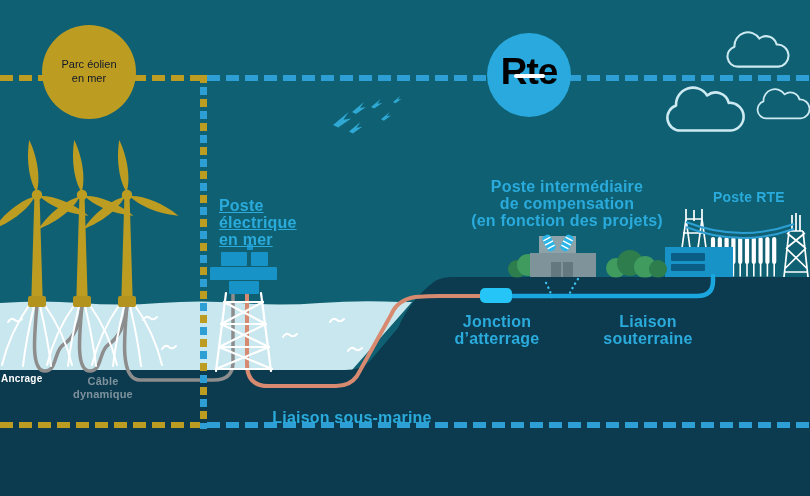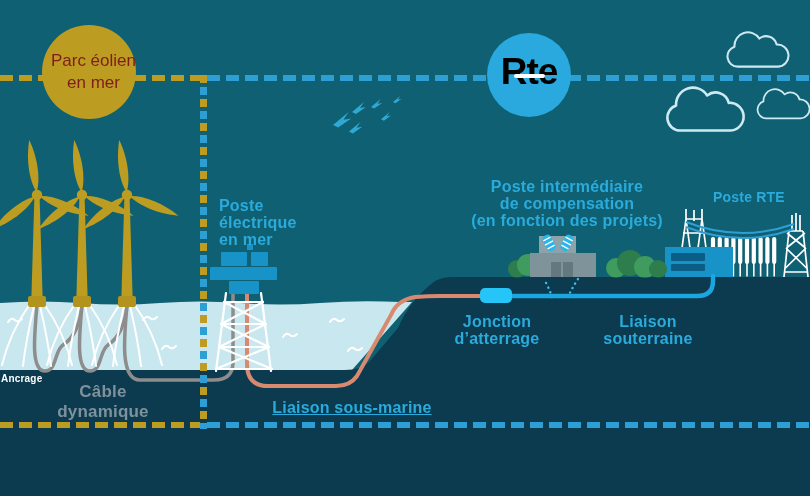--- a/index.html
+++ b/index.html
@@ -15,35 +15,35 @@
   #stage{position:relative;width:810px;height:496px;overflow:hidden;
     background:var(--background);
     font-family:"Liberation Sans","DejaVu Sans",sans-serif;}
   #scene{position:absolute;left:0;top:0;z-index:1;}
   .dash{position:absolute;z-index:2;}
   .dash-h-gold{height:6px;background:repeating-linear-gradient(90deg,var(--gold) 0 13px,transparent 13px 19px);}
   .dash-h-blue{height:6px;background:repeating-linear-gradient(90deg,var(--dash-blue) 0 13px,transparent 13px 19px);}
   .dash-v-mix{width:7px;background:repeating-linear-gradient(180deg,var(--gold) 0 8px,transparent 8px 12px,var(--dash-blue) 12px 20px,transparent 20px 24px);}
   .circle{position:absolute;border-radius:50%;z-index:3;display:flex;align-items:center;justify-content:center;text-align:center;}
   #parc-circle{left:42px;top:25px;width:94px;height:94px;background:var(--gold);
-    color:#7f1d1d;font-size:17px;line-height:1.27;white-space:pre-line;justify-content:flex-end;}
+    color:#0f172a;font-size:11px;line-height:1.27;white-space:pre-line;}
   #rte-logo{left:487px;top:33px;width:84px;height:84px;background:var(--logo-blue);}
   #rte-logo .rte-text{color:#000000;font-size:37px;font-weight:bold;letter-spacing:-1px;margin-top:-6px;}
   #rte-logo .rte-bar{position:absolute;left:27px;top:41px;width:31px;height:3.5px;background:#fff;border-radius:2px;}
   .lbl{position:absolute;z-index:4;white-space:pre-line;font-weight:bold;color:var(--accent-blue);
     font-size:16px;line-height:1.06;letter-spacing:.2px;}
   .lbl.center{text-align:center;}
-  #lbl-poste-mer{left:219px;top:198px;}
+  #lbl-poste-mer{left:219px;top:198px;text-decoration:underline;}
   #lbl-compensation{left:432px;top:179px;width:270px;}
   #lbl-poste-rte{left:689px;top:190px;width:120px;font-size:14px;}
   #lbl-jonction{left:417px;top:314px;width:160px;}
   #lbl-souterraine{left:568px;top:314px;width:160px;}
-  #lbl-sous-marine{left:262px;top:400px;width:180px;text-decoration:underline;}
+  #lbl-sous-marine{left:262px;top:410px;width:180px;}
   #lbl-ancrage{left:1px;top:374px;font-size:10px;color:#fff;}
-  #lbl-cable-dyn{left:43px;top:375px;width:120px;font-size:17px;line-height:1.15;color:var(--muted-label);margin-top:7px;}
+  #lbl-cable-dyn{left:43px;top:375px;width:120px;font-size:11px;line-height:1.15;color:var(--muted-label);}
   
   .f-water{fill:var(--water);} .f-land{fill:var(--underground);}
   .f-gold{fill:var(--gold);} .f-goldd{fill:var(--gold-dark);}
   .f-plat{fill:var(--platform-blue);}
   .s-white{stroke:#fff;fill:none;} .s-cloud{stroke:var(--cloud-line);fill:none;}
   .s-gray{stroke:var(--cable-gray);fill:none;} .s-salmon{stroke:var(--cable-salmon);fill:none;}
   .s-blue{stroke:var(--cable-blue);fill:none;} .s-wire{stroke:var(--dash-blue);fill:none;}
 </style>
 </head>
 <body>

